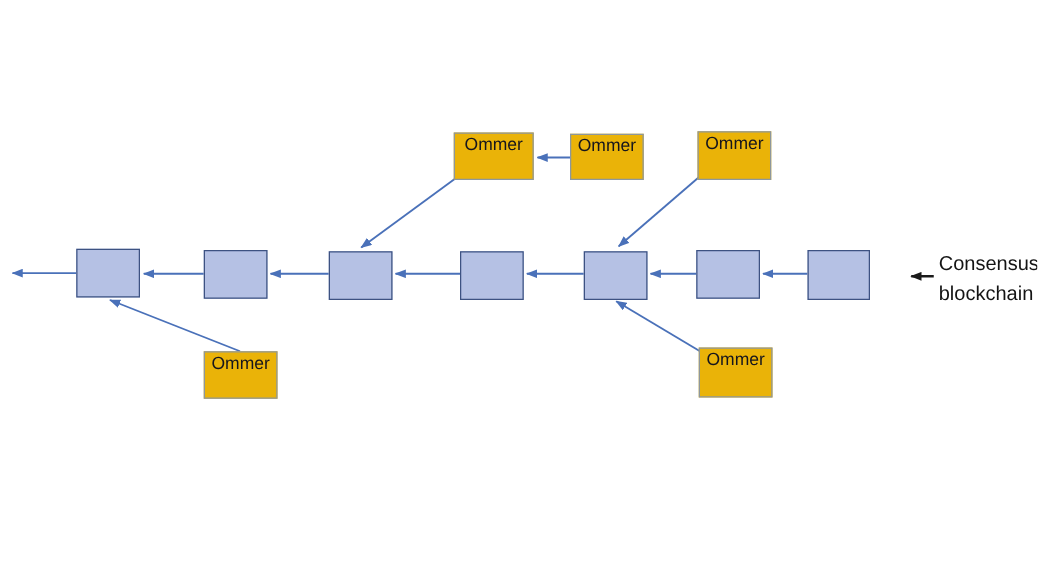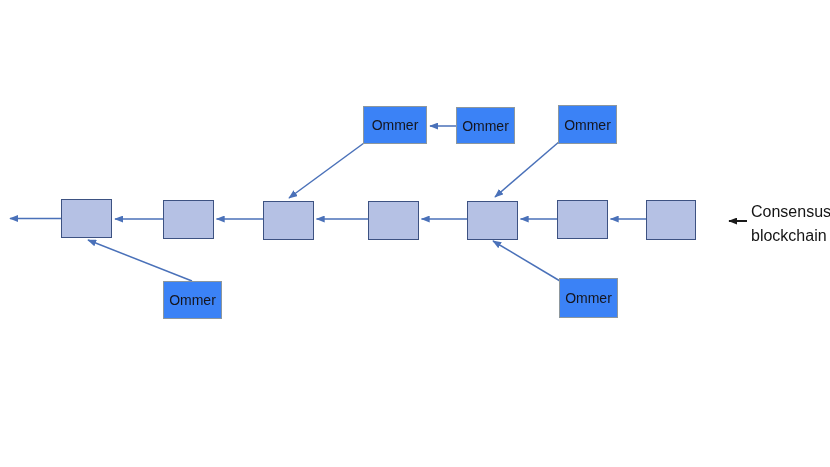--- a/index.html
+++ b/index.html
@@ -19,25 +19,25 @@
   .chain-block {
     position: absolute;
     width: 51px;
     height: 39px;
     background: #b5c1e4;
     border: 1.5px solid #3d5282;
     box-sizing: border-box;
   }
   .ommer-box {
     position: absolute;
-    background: #3b82f6;
+    background: #eab308;
     border: 1.5px solid #8d979d;
     box-sizing: border-box;
     display: flex;
-    align-items: center;
+    align-items: flex-start;
     justify-content: center;
   }
   .ommer-label {
     font-size: 14px;
     color: #15151d;
     letter-spacing: 0px;
     white-space: nowrap;
   }
   .consensus-label {
     position: absolute;

